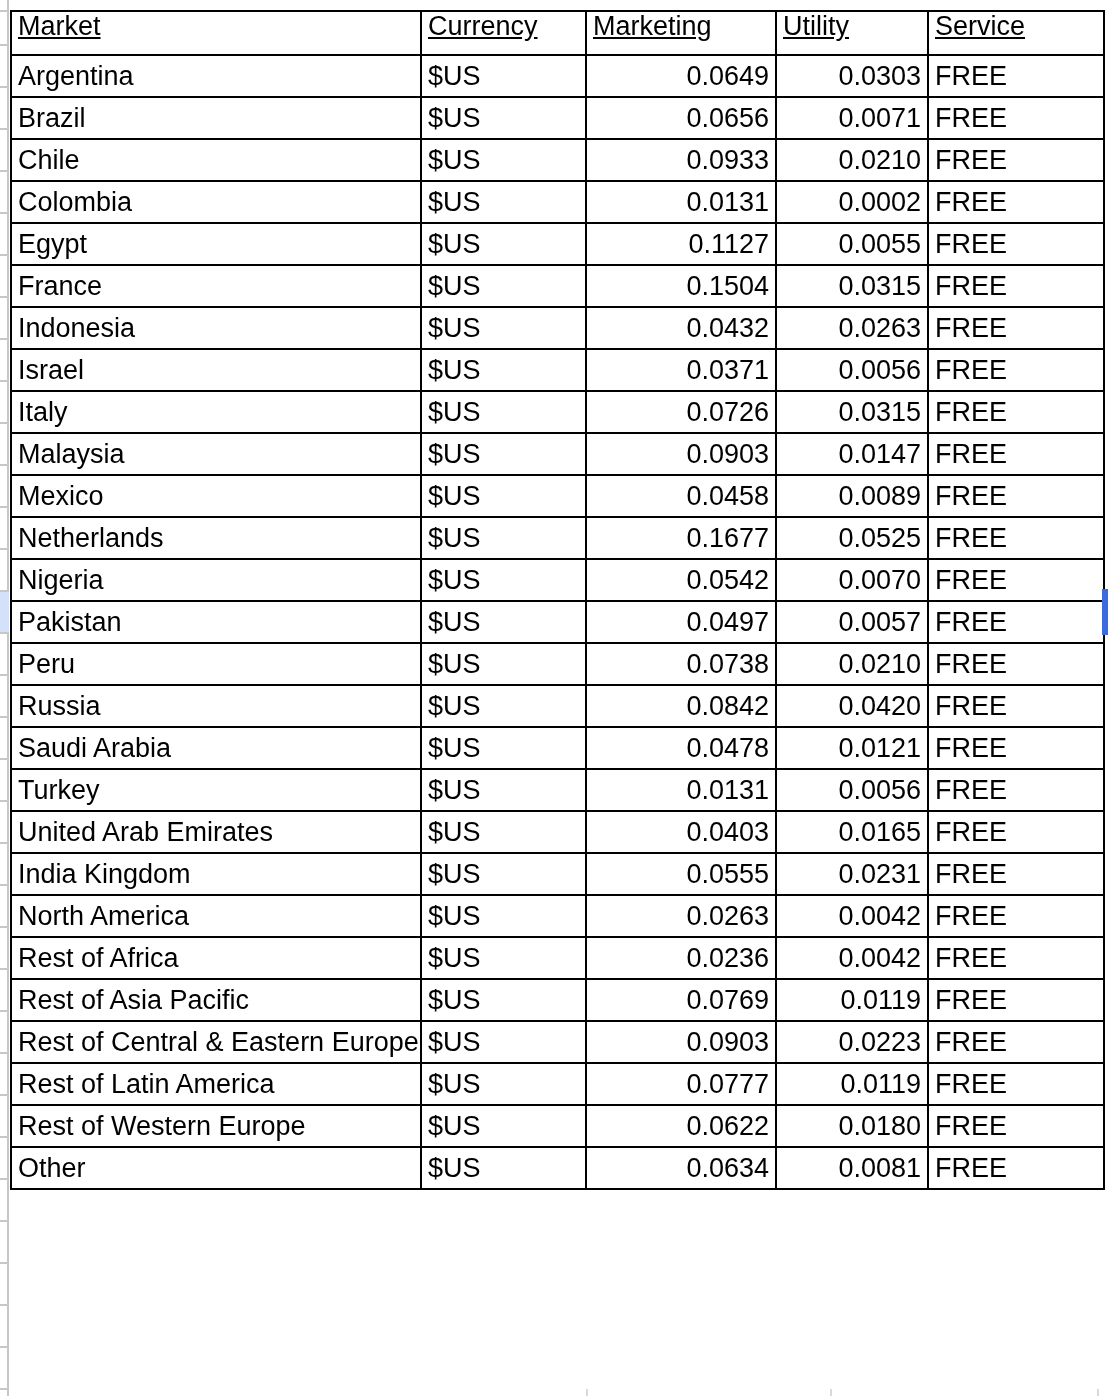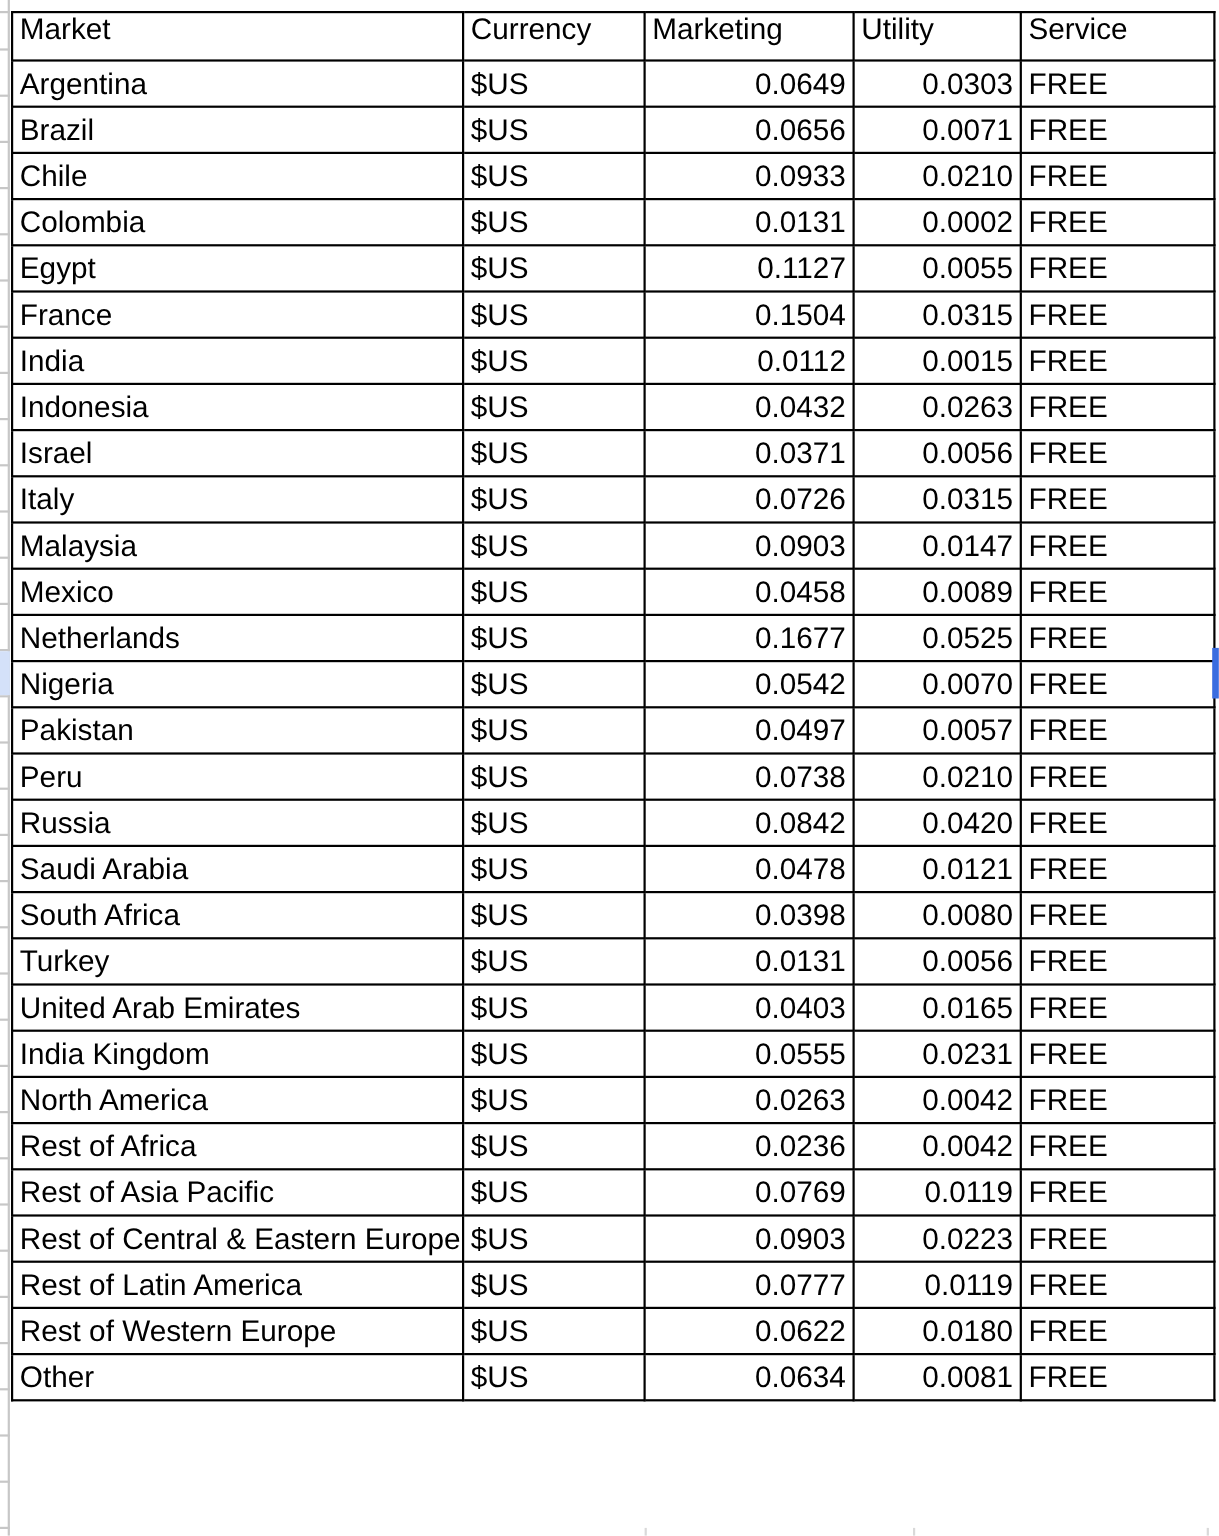--- a/index.html
+++ b/index.html
@@ -28,21 +28,21 @@
     position:absolute; left:10px; top:10px;
     border-collapse:collapse; table-layout:fixed; width:1093px;
   }
   #sheet-table th, #sheet-table td {
     border:2px solid var(--border,#000000);
     font-size:27px; font-weight:400; line-height:1.1;
     padding:0 6px 4px 6px; white-space:nowrap; overflow:hidden;
     text-align:left; vertical-align:bottom; background:#fff;
   }
   #sheet-table thead tr { height:34px; }
-  #sheet-table thead th { padding-bottom:12px; }
+  #sheet-table thead th { padding-bottom:12px;text-decoration:underline; }
   #sheet-table tbody tr { height:42px; }
   #sheet-table td.num { text-align:right; }
   .c-market  { width:410px; }
   .c-currency{ width:165px; }
   .c-marketing{ width:190px; }
   .c-utility { width:152px; }
   .c-service { width:176px; }
 
   
   #selection-bar {
@@ -152,27 +152,20 @@
         <td>FREE</td>
       </tr>
       <tr>
         <td>France</td>
         <td>$US</td>
         <td class="num">0.1504</td>
         <td class="num">0.0315</td>
         <td>FREE</td>
       </tr>
       <tr>
-        <td>India</td>
-        <td>$US</td>
-        <td class="num">0.0112</td>
-        <td class="num">0.0015</td>
-        <td>FREE</td>
-      </tr>
-      <tr>
         <td>Indonesia</td>
         <td>$US</td>
         <td class="num">0.0432</td>
         <td class="num">0.0263</td>
         <td>FREE</td>
       </tr>
       <tr>
         <td>Israel</td>
         <td>$US</td>
         <td class="num">0.0371</td>
@@ -233,27 +226,20 @@
         <td>$US</td>
         <td class="num">0.0842</td>
         <td class="num">0.0420</td>
         <td>FREE</td>
       </tr>
       <tr>
         <td>Saudi Arabia</td>
         <td>$US</td>
         <td class="num">0.0478</td>
         <td class="num">0.0121</td>
-        <td>FREE</td>
-      </tr>
-      <tr>
-        <td>South Africa</td>
-        <td>$US</td>
-        <td class="num">0.0398</td>
-        <td class="num">0.0080</td>
         <td>FREE</td>
       </tr>
       <tr>
         <td>Turkey</td>
         <td>$US</td>
         <td class="num">0.0131</td>
         <td class="num">0.0056</td>
         <td>FREE</td>
       </tr>
       <tr>

